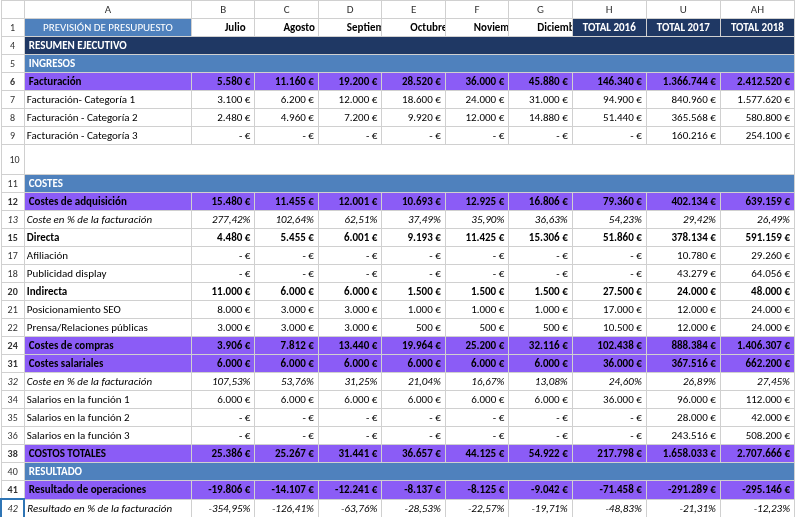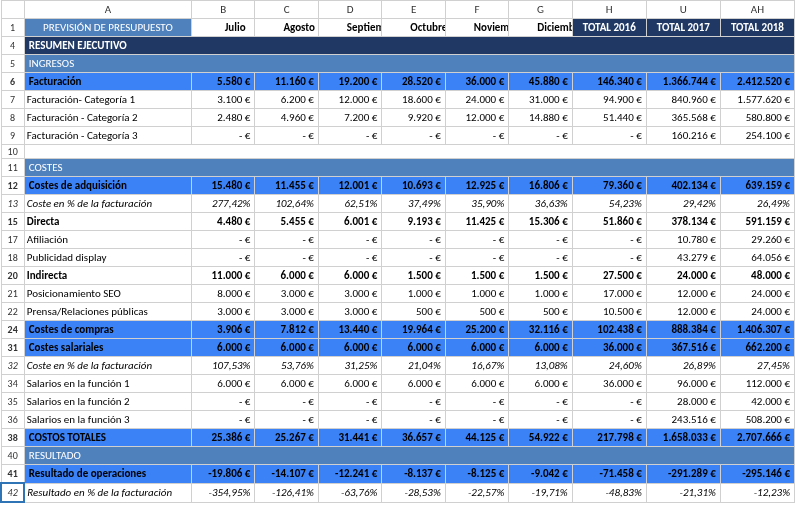--- a/index.html
+++ b/index.html
@@ -5,28 +5,28 @@
   * { box-sizing: border-box; margin: 0; padding: 0; }
   body { font-family: Calibri, Arial, sans-serif; font-size: 11px; background: #fff; color: #000; }
   table { border-collapse: collapse; width: 795px; table-layout: fixed; }
   td, th { border: 1px solid #d0d0d0; padding: 2px 4px; height: 16px; white-space: nowrap; overflow: hidden; text-overflow: clip; vertical-align: middle; }
   .col-head { background: #fff; text-align: center; font-weight: normal; color: #333; height: 18px; }
   .row-head { background: #fff; text-align: center; color: #333; width: 22px; font-size: 10px; }
   .title-cell { background: #4f81bd; color: #fff; font-weight: normal; text-align: center; font-size: 11px; }
   .month-head { background: #fff; font-weight: bold; text-align: center; padding-left: 28px; }
   .total-head { background: #1f3864; color: #fff; font-weight: bold; text-align: center; margin-left: 35px; }
   .section-dark { background: #1f3864; color: #fff; font-weight: bold; margin-top: 40px; }
-  .section-blue { background: #4f81bd; color: #fff; font-weight: normal; }
-  .section-light { background: #3b82f6; font-weight: bold; }
+  .section-blue { background: #4f81bd; color: #fff; font-weight: bold; }
+  .section-light { background: #8b5cf6; font-weight: bold; }
   .bold-row td { font-weight: bold; }
   .italic-row td { font-style: italic; }
   .num { text-align: right; }
   .label { text-align: left; }
   .indent { padding-left: 2px; }
-  .tiny-row td { height: 6px; padding: 0; }
+  .tiny-row td { height: 6px; padding: 8px; }
   .border-top-dark td { border-top: 1px solid #7a7a7a; }
   .sel { border: 2px solid #2f75b5; }
   col.cA { width: 158px; }
   col.cM { width: 60px; }
   col.cT { width: 70px; }
 </style>
 </head>
 <body>
 
 <table>

